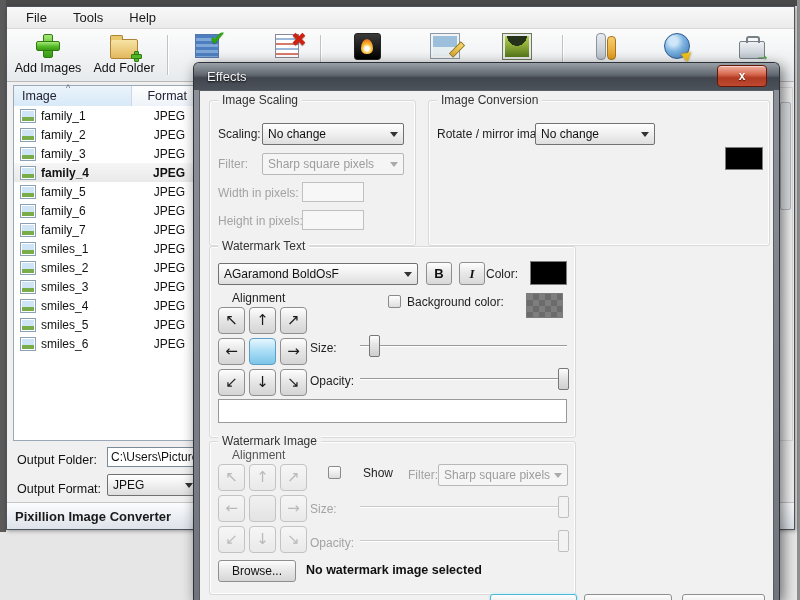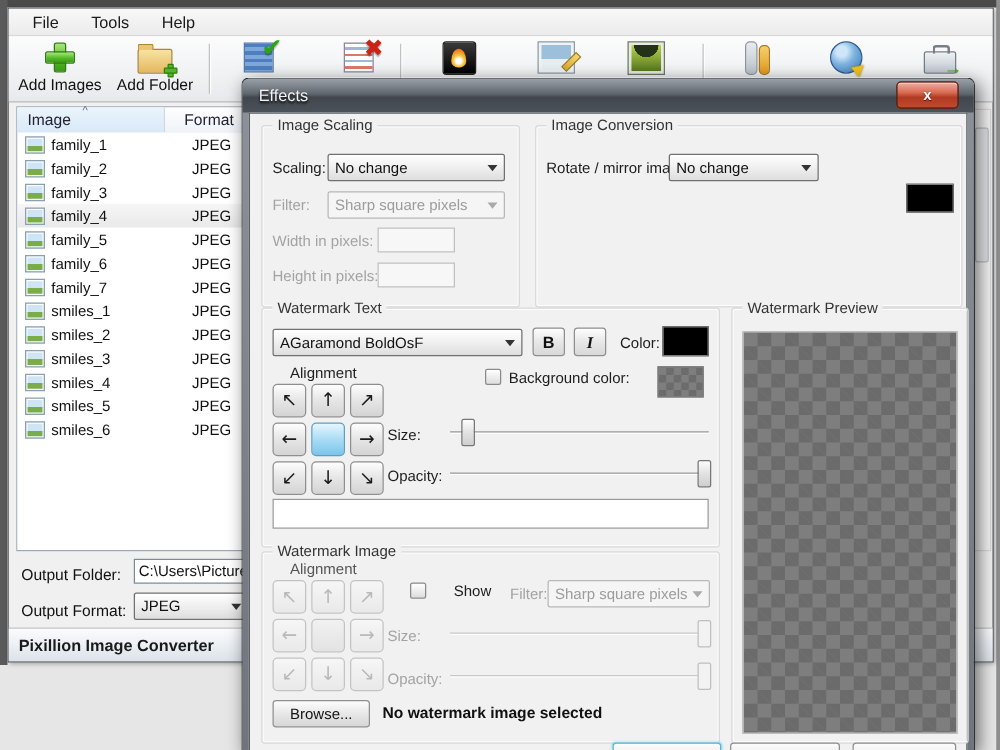--- a/index.html
+++ b/index.html
@@ -70,21 +70,21 @@
     position:absolute;left:6px;top:78px;width:191px;height:356px;
     background:#fff;border:1px solid #9aa8b8;box-sizing:border-box;
   }
   .list-header{display:flex;height:20px;background:linear-gradient(#fefefe,#eef3f9);border-bottom:1px solid #cdd8e4;font-size:12.5px;color:#223;}
   .hdr-cell{display:flex;align-items:center;padding-left:8px;box-sizing:border-box;position:relative;}
   .hdr-image{width:118px;background:linear-gradient(#eaf4fc,#d8e9f7);border-right:1px solid #cdd8e4;}
   .hdr-format{flex:1;justify-content:flex-end;padding-right:16px;}
   .sort-caret{position:absolute;top:-3px;left:52px;font-size:9px;color:#667;}
   .list-rows{position:absolute;left:0;top:20px;right:0;bottom:0;overflow:hidden;background:#fff;}
   .file-row{display:flex;align-items:center;height:19px;font-size:12px;color:#111;}
-  .file-row.highlighted{background:linear-gradient(#f6f6f6,#e9e9e9);}
+  .file-row.highlighted{background:linear-gradient(#f6f6f6,#e9e9e9);font-weight:bold;}
   .thumb-icon{width:14px;height:12px;margin:0 5px 0 6px;border:1px solid #8aa0b4;background:linear-gradient(#cfe4f4 0 55%,#78ad49 55%);box-shadow:inset 0 0 0 1px #fff;}
   .file-name{flex:1;}
   .file-format{width:62px;text-align:right;padding-right:18px;}
 
   
   .out-row{position:absolute;left:10px;display:flex;align-items:flex-end;font-size:12.5px;color:#111;}
   .out-folder-row{top:440px;}
   .out-format-row{top:467px;}
   .out-label{width:90px;}
   .out-input{width:96px;height:18px;border:1px solid #7a8a99;font-size:12px;padding:0 3px;font-family:inherit;background:#fff;color:#111;}
@@ -443,21 +443,21 @@
       <div class="dd" style="left:8px;top:16px;width:200px;">
         <span>AGaramond BoldOsF</span>
         <span class="dd-arrow"></span>
       </div>
       <div class="mini-btn" style="left:216px;top:15px;width:26px;">
         <span class="b-glyph">B</span>
       </div>
       <div class="mini-btn" style="left:249px;top:15px;width:26px;">
         <span class="i-glyph">I</span>
       </div>
-      <span class="lbl" style="left:286px;top:20px;text-align:center;">Color:</span>
+      <span class="lbl" style="left:276px;top:20px;text-align:center;">Color:</span>
       <div class="swatch" style="left:320px;top:14px;width:37px;height:24px;background:#000;"></div>
 
       <span class="lbl" style="left:22px;top:44px;">Alignment</span>
       <div class="align-grid" style="left:8px;top:60px;">
 
       <button class="align-btn">↖</button>
           <button class="align-btn">↑</button>
           <button class="align-btn">↗</button>
           <button class="align-btn">←</button>
           <button class="align-btn"></button>
@@ -515,24 +515,20 @@
       <div class="slider disabled" style="left:150px;top:88px;width:207px;">
         <span class="track"></span>
         <span class="thumb" style="left: calc(98% - 5px);"></span>
       </div>
       <div class="push-btn" style="left:8px;top:118px;width:78px;">
         <span>Browse...</span>
       </div>
       <span class="wm-status" style="left:96px;top:121px;">No watermark image selected</span>
     </div>
 
-    <div class="group g-preview">
-      <span class="group-label">Watermark Preview</span>
-      <div class="checker" style="position:absolute;left:8px;top:18px;width:170px;height:320px;border:1px solid #c9c9c9;"></div>
-    </div>
 
     <div class="push-btn footer-btn default" style="left:290px;width:87px;">
       <span>OK</span>
     </div>
     <div class="push-btn footer-btn" style="left:384px;width:88px;">
       <span>Cancel</span>
     </div>
     <div class="push-btn footer-btn" style="left:482px;width:83px;">
       <span>Help</span>
     </div>

